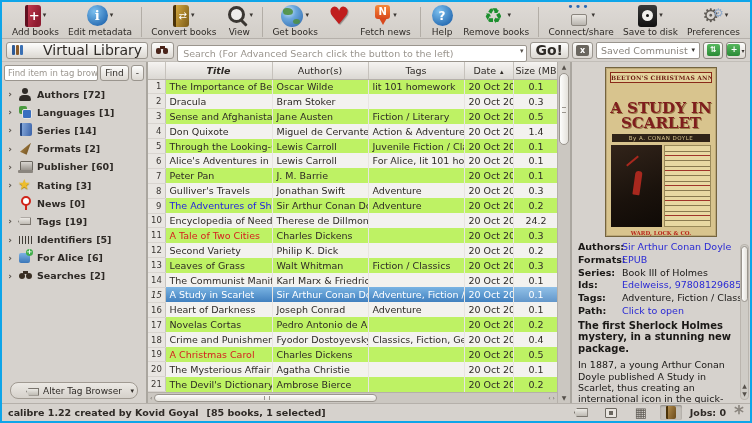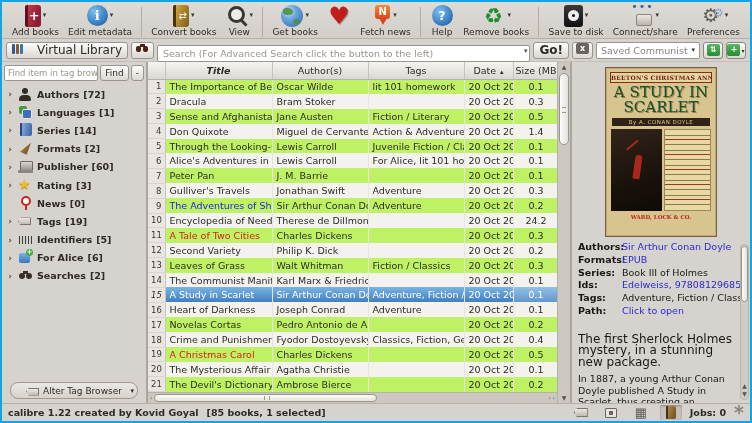--- a/index.html
+++ b/index.html
@@ -42,21 +42,21 @@
 .save-to-disk-icon::before{content:"";position:absolute;width:11px;height:11px;border-radius:50%;background:#f0efec;top:5px;left:4px}
 .save-to-disk-icon::after{content:"";position:absolute;width:3px;height:3px;border-radius:50%;background:#101010;top:9px;left:8px}
 .connect-share-icon{width:22px;height:22px}
 .connect-share-icon::before{content:"•••";position:absolute;top:-5px;left:50%;transform:translateX(-50%);font-size:11px;letter-spacing:1px;color:#2a66b0}
 .connect-share-icon::after{content:"";position:absolute;bottom:1px;left:4px;width:14px;height:10px;background:linear-gradient(#ece9e4,#b8b4ae);border:1px solid #8a857e;border-radius:2px}
 .preferences-icon{width:24px;height:22px;color:#5f5b55;font-size:19px;line-height:23px}
 .preferences-icon::before{content:"⚙"}
 .preferences-icon::after{content:"⚙";position:absolute;font-size:12px;color:#8fa8c8;top:-3px;right:-1px}
 
 .searchbar{height:23px;flex:0 0 auto;display:flex;align-items:center;gap:3px;padding:0 4px;border-bottom:1px solid #c2beb8}
-.btn{display:flex;align-items:flex-start;gap:12px;background:linear-gradient(#fdfdfc,#dcd8d2);border:1px solid #9a958e;border-radius:3px;height:17px;padding:0 5px;font-size:12px;color:#2e2a26;cursor:default;white-space:nowrap}
+.btn{display:flex;align-items:center;gap:18px;background:linear-gradient(#fdfdfc,#dcd8d2);border:1px solid #9a958e;border-radius:3px;height:17px;padding:0 5px;font-size:14px;color:#2e2a26;cursor:default;white-space:nowrap}
 .vl-icon{width:13px;height:12px;position:relative}
 .vl-icon::before{content:"";position:absolute;left:0;bottom:1px;width:3px;height:10px;background:#2e5a96;border-radius:1px;box-shadow:4px 0 0 #8a5a28,8px 0 0 #3a70b4}
 .adv-icon{width:13px;height:11px;position:relative}
 .adv-icon::before{content:"";position:absolute;top:3px;left:0;width:5px;height:6px;border-radius:2px;background:#4a241a;box-shadow:7px 0 0 #4a241a}
 .adv-icon::after{content:"";position:absolute;top:1px;left:4px;width:5px;height:3px;background:#4a241a}
 .search-wrap{flex:1;position:relative;height:17px}
 .search-wrap input{width:100%;height:100%;border:1px solid #9a958e;border-radius:2px;padding:0 14px 0 5px;font-size:9.5px;font-family:"DejaVu Sans",sans-serif;color:#2e2a26;background:#fff}
 .search-wrap input::placeholder{color:#9a958e}
 .search-dd{position:absolute;right:3px;top:5px;font-size:7px;color:#55504a}
 .go-btn{font-weight:bold}
@@ -131,35 +131,35 @@
 .v-thumb::after{content:"";position:absolute;top:50%;left:2px;right:2px;height:4px;margin-top:-2px;border-top:1px solid #9a958e;border-bottom:1px solid #9a958e}
 .v-track-rest{flex:1}
 .hscroll{height:11px;flex:0 0 auto;background:#cbc7c1;border-top:1px solid #b5b0aa;display:flex;align-items:center;padding:0 2px;gap:2px}
 .h-thumb{width:55%;height:8px;background:linear-gradient(#fdfdfc,#e4e1db);border:1px solid #9a958e;border-radius:4px;position:relative}
 .h-thumb::after{content:"";position:absolute;left:50%;top:1px;bottom:1px;width:4px;margin-left:-2px;border-left:1px solid #9a958e;border-right:1px solid #9a958e}
 .h-track-rest{flex:1}
 
 .rightpanel{width:178px;flex:0 0 auto;position:relative;display:flex;flex-direction:column;overflow:hidden}
 .cover{width:112px;height:170px;margin:5px auto 0;background:#d8c48e;border:1px solid #74643e;box-shadow:inset 0 0 0 1px #bca878;padding:3px;flex:0 0 auto}
 .cov-banner{margin:1px 1px 0;border:1px solid #8a2a1a;background:#e4d49e;color:#6a1a10;font-size:6px;font-weight:bold;text-align:center;padding:1px 0;letter-spacing:.2px;font-family:"DejaVu Serif",serif;white-space:nowrap;overflow:hidden}
-.cov-title{color:#14532d;font-family:"DejaVu Serif",serif;font-weight:normal;text-align:center;font-size:15px;line-height:15px;margin-top:2px;text-shadow:1px 1px 0 #9a7a48}
+.cov-title{color:#7f1d1d;font-family:"DejaVu Serif",serif;font-weight:bold;text-align:center;font-size:15px;line-height:15px;margin-top:18px;text-shadow:1px 1px 0 #9a7a48}
 .cov-byline{background:#2f2317;color:#d8c48e;font-size:5.5px;text-align:center;margin:3px 3px;padding:1px 0;letter-spacing:.5px;white-space:nowrap;overflow:hidden}
 .cov-mid{display:flex;margin:0 2px;height:82px}
 .cov-art{flex:1.15;background:linear-gradient(160deg,#32241a,#1a120c 60%,#0f0a06);position:relative}
 .cov-art::before{content:"";position:absolute;left:45%;top:32%;width:7px;height:24px;background:#a8281e;border-radius:3px 3px 1px 1px;transform:rotate(8deg)}
 .cov-art::after{content:"";position:absolute;left:28%;top:18%;width:15px;height:2px;background:#a8281e;transform:rotate(-40deg)}
 .cov-panel{flex:1;margin-left:2px;border:1px solid #9a8a5a;background:#e8d8a2;background-image:repeating-linear-gradient(180deg,transparent 0 5px,#8a7a50 5px 6px,transparent 6px 9px,#a0342a 9px 10px,transparent 10px 14px,#8a7a50 14px 15px)}
 .cov-pub{color:#b8241a;font-size:5.5px;font-weight:bold;text-align:center;margin-top:3px;font-family:"DejaVu Serif",serif;white-space:nowrap;overflow:hidden}
 .details-fields{padding:4px 10px 0 6px}
 .dfield{display:flex;line-height:12.8px;font-size:9.5px}
 .dlabel{width:44px;font-weight:bold;flex:0 0 auto;color:#1a1816}
 .dvalue{flex:1;white-space:nowrap;overflow:hidden;color:#1a1816}
 .dvalue.link{color:#2a2ad4}
 .summary{padding:0 10px 0 6px;overflow:hidden;flex:1}
-.summary-title{font-size:12px;font-weight:normal;margin-top:16px;line-height:11.5px;color:#1a1816}
+.summary-title{font-size:10px;font-weight:bold;margin-top:2px;line-height:11.5px;color:#1a1816}
 .summary-body{font-size:9.5px;margin-top:5px;line-height:11.3px;color:#1a1816}
 .rp-scroll{position:absolute;right:1px;top:182px;bottom:3px;width:9px;display:flex;flex-direction:column;align-items:center;background:#cfccc6;border:1px solid #bab5ae;border-radius:4px;padding:1px 0}
 .rp-thumb{width:7px;height:56px;background:linear-gradient(90deg,#fdfdfc,#e4e1db);border:1px solid #9a958e;border-radius:4px}
 .rp-rest{flex:1}
 
 .statusbar{height:18px;flex:0 0 auto;border-top:1px solid #b5b0aa;display:flex;align-items:center;padding:0 6px;gap:8px;background:#d6d2cd}
 .sb-text{font-size:9.5px;font-weight:bold;white-space:nowrap}
 .sb-spacer{flex:1}
 .sb-btn{width:22px;height:15px;display:flex;align-items:center;justify-content:center;border-radius:2px}
 .sb-btn.pressed{background:#c5c1ba;box-shadow:inset 0 1px 2px rgba(0,0,0,.3)}
@@ -269,32 +269,32 @@
       </div>
 
       <div class="tb-item sep">
         
         
       </div>
 
 
       <div class="tb-item has-arrow">
         <span class="tb-iconwrap">
+          <span class="ticon connect-share-icon"></span>
+          <span class="tb-arrow"></span>
+        </span>
+        <span class="tb-label">Connect/share</span>
+      </div>
+
+      <div class="tb-item has-arrow">
+        <span class="tb-iconwrap">
           <span class="ticon save-to-disk-icon"></span>
           <span class="tb-arrow"></span>
         </span>
         <span class="tb-label">Save to disk</span>
-      </div>
-
-      <div class="tb-item has-arrow">
-        <span class="tb-iconwrap">
-          <span class="ticon connect-share-icon"></span>
-          <span class="tb-arrow"></span>
-        </span>
-        <span class="tb-label">Connect/share</span>
       </div>
 
       <div class="tb-item has-arrow">
         <span class="tb-iconwrap">
           <span class="ticon preferences-icon"></span>
           <span class="tb-arrow"></span>
         </span>
         <span class="tb-label">Preferences</span>
       </div>
 

